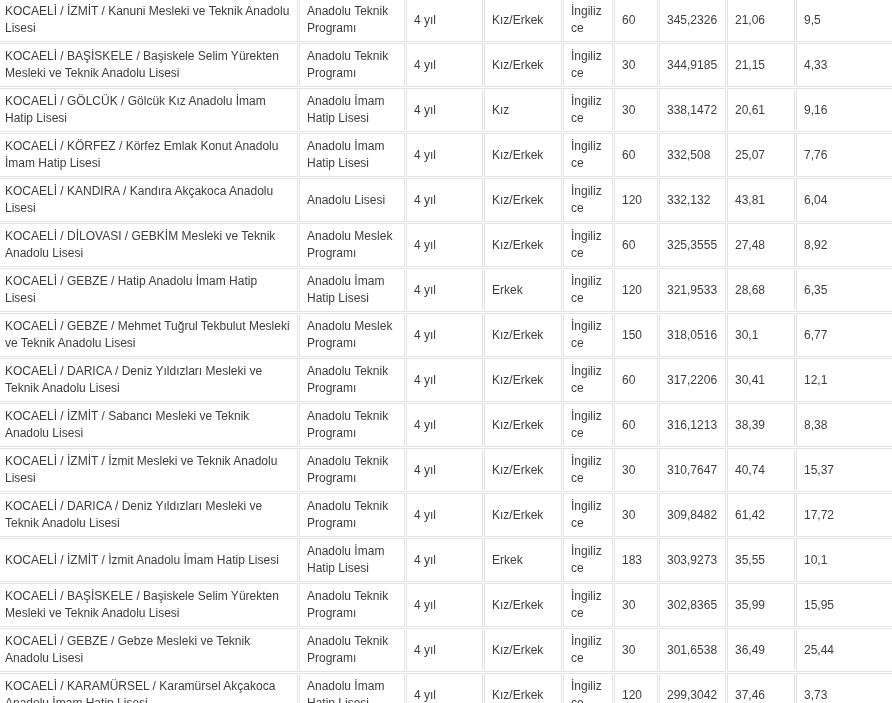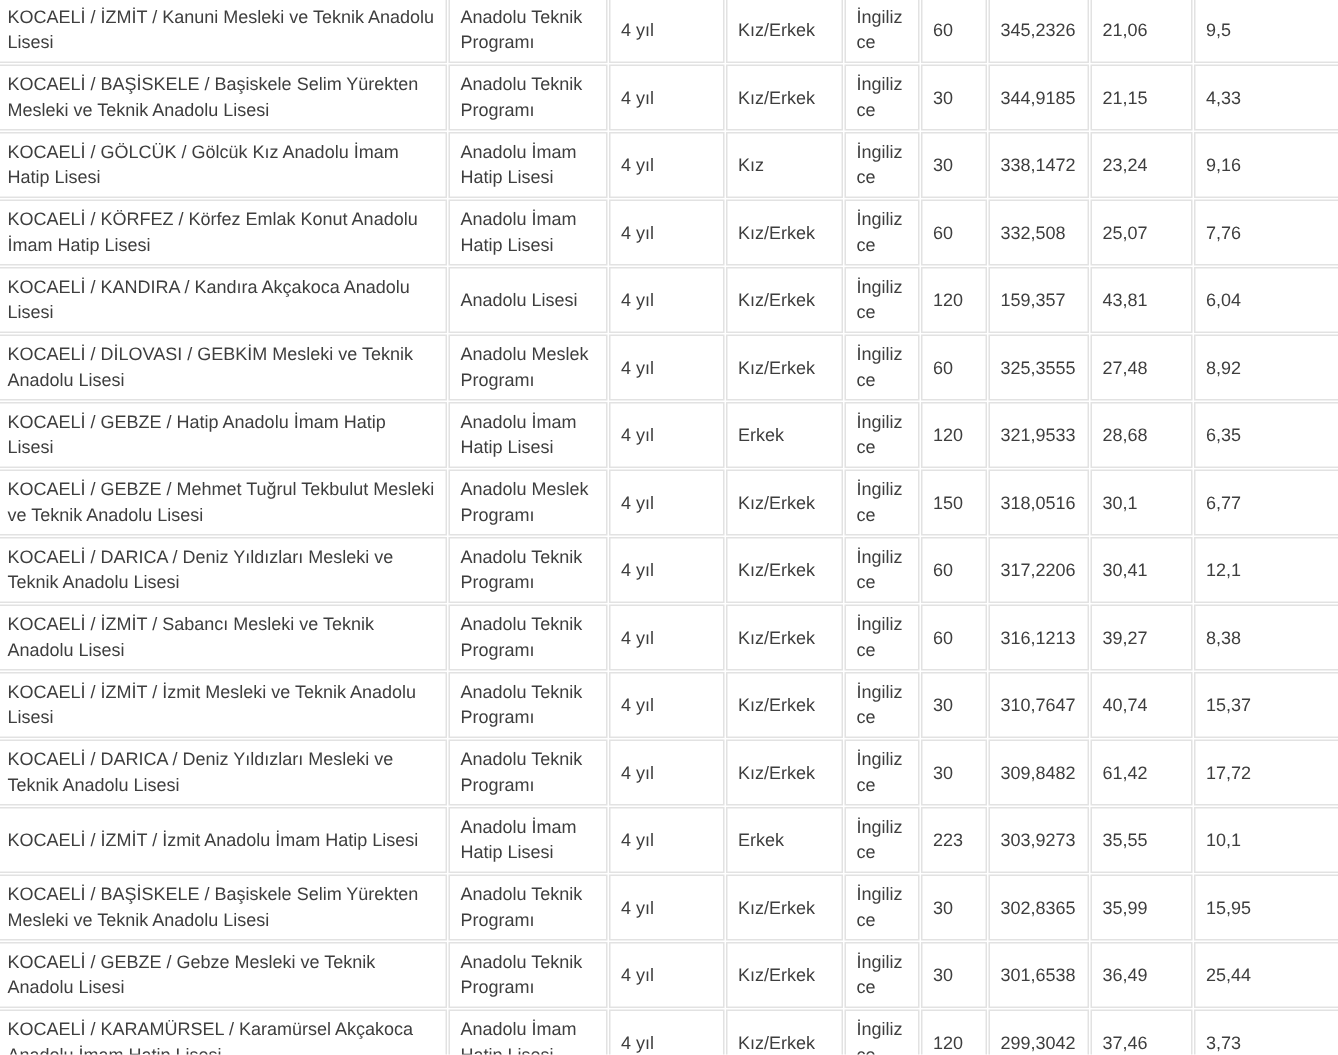--- a/index.html
+++ b/index.html
@@ -90,42 +90,42 @@
           <td class="col-rate">4,33</td>
         </tr>
         <tr>
           <td class="col-school">KOCAELİ / GÖLCÜK / Gölcük Kız Anadolu İmam Hatip Lisesi</td>
           <td class="col-program">Anadolu İmam Hatip Lisesi</td>
           <td class="col-duration">4 yıl</td>
           <td class="col-gender">Kız</td>
           <td class="col-language">İngilizce</td>
           <td class="col-quota">30</td>
           <td class="col-score">338,1472</td>
-          <td class="col-percentage">23,24</td>
+          <td class="col-percentage">20,61</td>
           <td class="col-rate">9,16</td>
         </tr>
         <tr>
           <td class="col-school">KOCAELİ / KÖRFEZ / Körfez Emlak Konut Anadolu İmam Hatip Lisesi</td>
           <td class="col-program">Anadolu İmam Hatip Lisesi</td>
           <td class="col-duration">4 yıl</td>
           <td class="col-gender">Kız/Erkek</td>
           <td class="col-language">İngilizce</td>
           <td class="col-quota">60</td>
           <td class="col-score">332,508</td>
           <td class="col-percentage">25,07</td>
           <td class="col-rate">7,76</td>
         </tr>
         <tr>
           <td class="col-school">KOCAELİ / KANDIRA / Kandıra Akçakoca Anadolu Lisesi</td>
           <td class="col-program">Anadolu Lisesi</td>
           <td class="col-duration">4 yıl</td>
           <td class="col-gender">Kız/Erkek</td>
           <td class="col-language">İngilizce</td>
           <td class="col-quota">120</td>
-          <td class="col-score">159,357</td>
+          <td class="col-score">332,132</td>
           <td class="col-percentage">43,81</td>
           <td class="col-rate">6,04</td>
         </tr>
         <tr>
           <td class="col-school">KOCAELİ / DİLOVASI / GEBKİM Mesleki ve Teknik Anadolu Lisesi</td>
           <td class="col-program">Anadolu Meslek Programı</td>
           <td class="col-duration">4 yıl</td>
           <td class="col-gender">Kız/Erkek</td>
           <td class="col-language">İngilizce</td>
           <td class="col-quota">60</td>
@@ -167,21 +167,21 @@
           <td class="col-rate">12,1</td>
         </tr>
         <tr>
           <td class="col-school">KOCAELİ / İZMİT / Sabancı Mesleki ve Teknik Anadolu Lisesi</td>
           <td class="col-program">Anadolu Teknik Programı</td>
           <td class="col-duration">4 yıl</td>
           <td class="col-gender">Kız/Erkek</td>
           <td class="col-language">İngilizce</td>
           <td class="col-quota">60</td>
           <td class="col-score">316,1213</td>
-          <td class="col-percentage">39,27</td>
+          <td class="col-percentage">38,39</td>
           <td class="col-rate">8,38</td>
         </tr>
         <tr>
           <td class="col-school">KOCAELİ / İZMİT / İzmit Mesleki ve Teknik Anadolu Lisesi</td>
           <td class="col-program">Anadolu Teknik Programı</td>
           <td class="col-duration">4 yıl</td>
           <td class="col-gender">Kız/Erkek</td>
           <td class="col-language">İngilizce</td>
           <td class="col-quota">30</td>
           <td class="col-score">310,7647</td>
@@ -198,21 +198,21 @@
           <td class="col-score">309,8482</td>
           <td class="col-percentage">61,42</td>
           <td class="col-rate">17,72</td>
         </tr>
         <tr>
           <td class="col-school">KOCAELİ / İZMİT / İzmit Anadolu İmam Hatip Lisesi</td>
           <td class="col-program">Anadolu İmam Hatip Lisesi</td>
           <td class="col-duration">4 yıl</td>
           <td class="col-gender">Erkek</td>
           <td class="col-language">İngilizce</td>
-          <td class="col-quota">223</td>
+          <td class="col-quota">183</td>
           <td class="col-score">303,9273</td>
           <td class="col-percentage">35,55</td>
           <td class="col-rate">10,1</td>
         </tr>
         <tr>
           <td class="col-school">KOCAELİ / BAŞİSKELE / Başiskele Selim Yürekten Mesleki ve Teknik Anadolu Lisesi</td>
           <td class="col-program">Anadolu Teknik Programı</td>
           <td class="col-duration">4 yıl</td>
           <td class="col-gender">Kız/Erkek</td>
           <td class="col-language">İngilizce</td>

